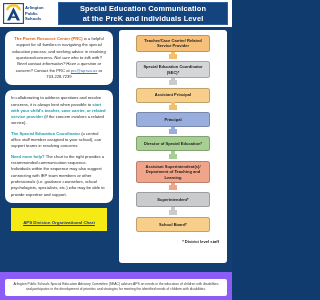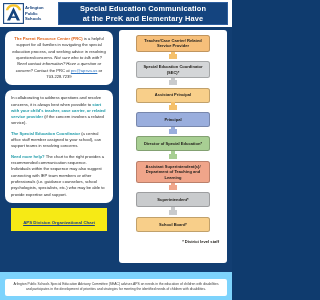--- a/index.html
+++ b/index.html
@@ -5,21 +5,21 @@
   * { box-sizing: border-box; margin: 0; padding: 0; }
   html, body {
     width: 232px; height: 300px;
     font-family: "Liberation Sans", sans-serif;
     background: #0f3b6e;
     overflow: hidden;
   }
   #page {
     position: relative;
     width: 232px; height: 300px;
-    background: #7dd3fc;
+    background: #8b5cf6;
   }
 
   
   .header {
     position: absolute; top: 0; left: 0;
     width: 232px; height: 27px;
     background: #ffffff;
     display: flex; align-items: center;
   }
   .logo-wrap {
@@ -174,21 +174,21 @@
         </svg>
       </div>
       <div class="logo-words">
         <div>Arlington</div>
         <div>Public</div>
         <div>Schools</div>
       </div>
     </div>
     <div class="title-box">
       <span>Special Education Communication</span>
-      <span>at the PreK and Elementary Have</span>
+      <span>at the PreK and Individuals Level</span>
     </div>
   </div>
 
   <div class="body-area">
 
     <div class="left-col">
 
       <div class="card">
         <p><span class="t-orange">The Parent Resource Center (PRC)</span><span> is a helpful support for all families in navigating the special education process, and seeking advice in resolving questions/concerns. </span><span class="t-italic">Not sure who to talk with? Need contact information? Have a question or concern?</span><span> Contact the PRC at </span><span class="t-link">prc@apsva.us</span><span> or </span><span>703.228.7239</span></p>
       </div>

